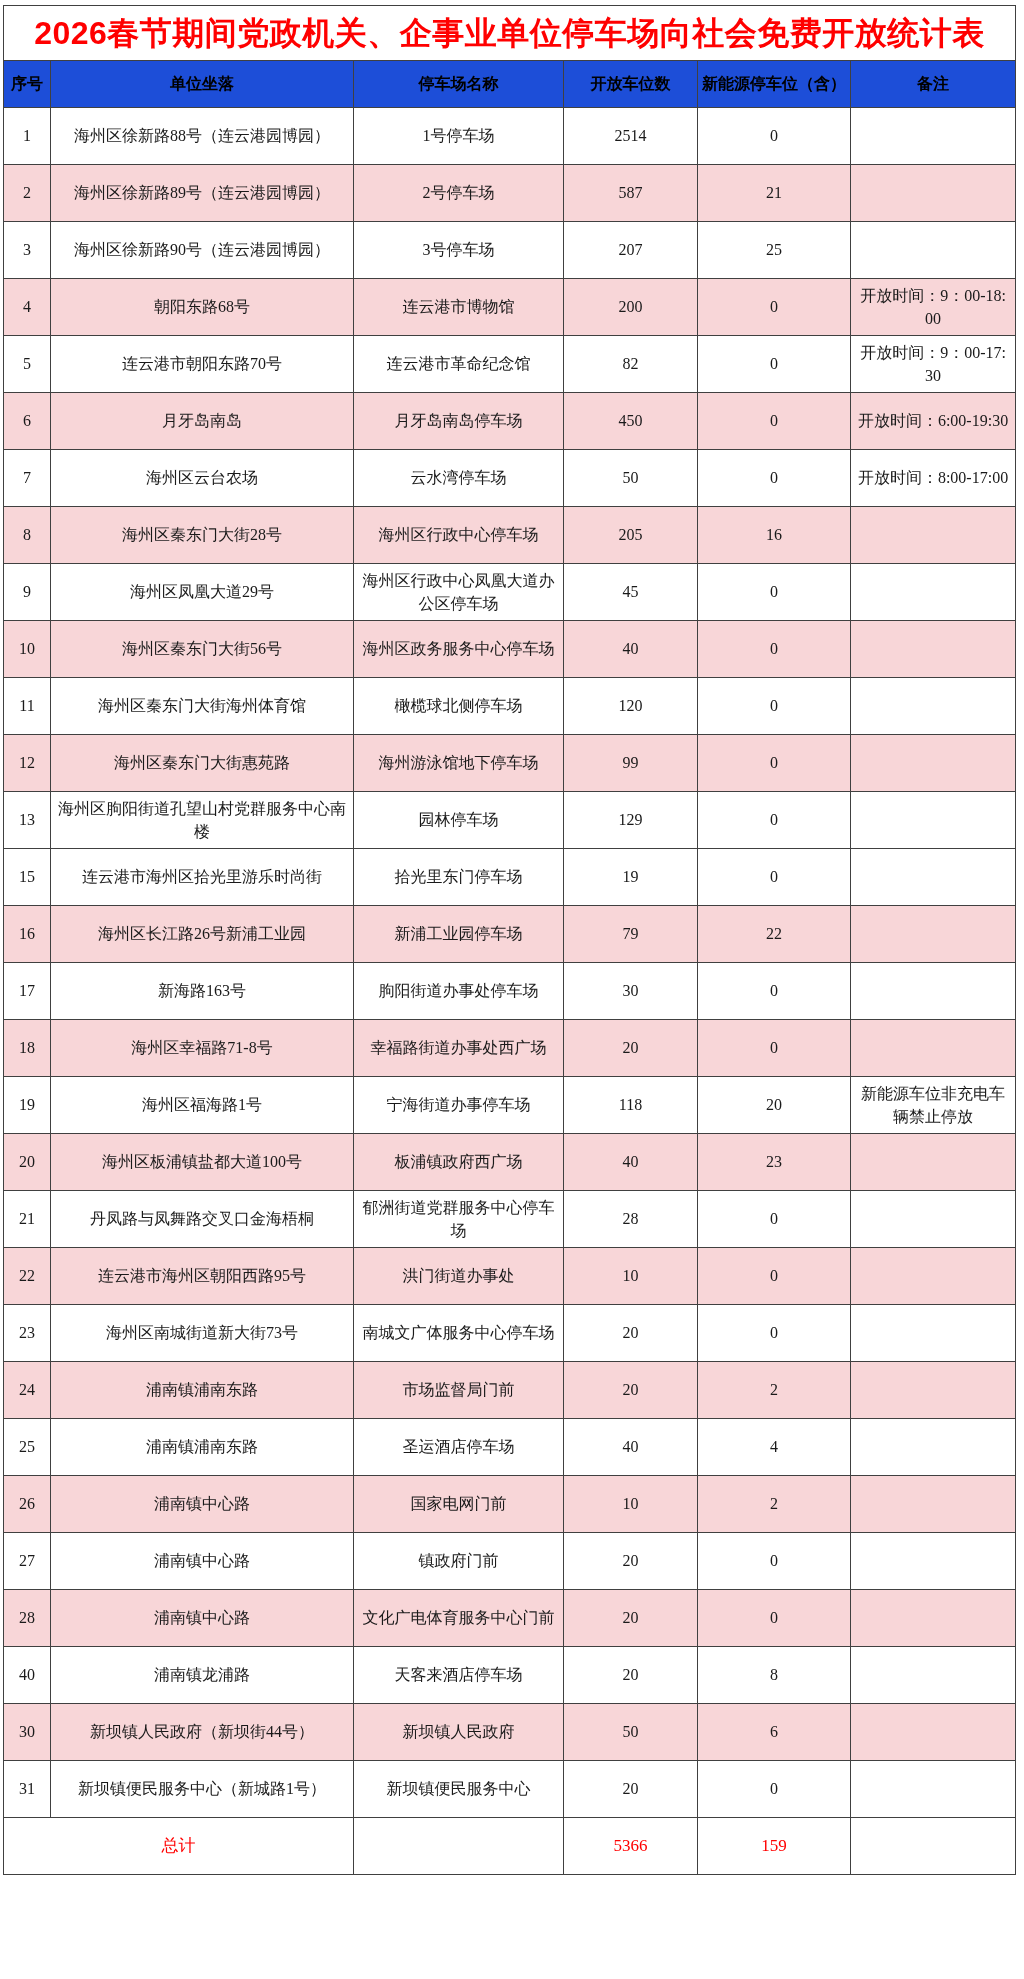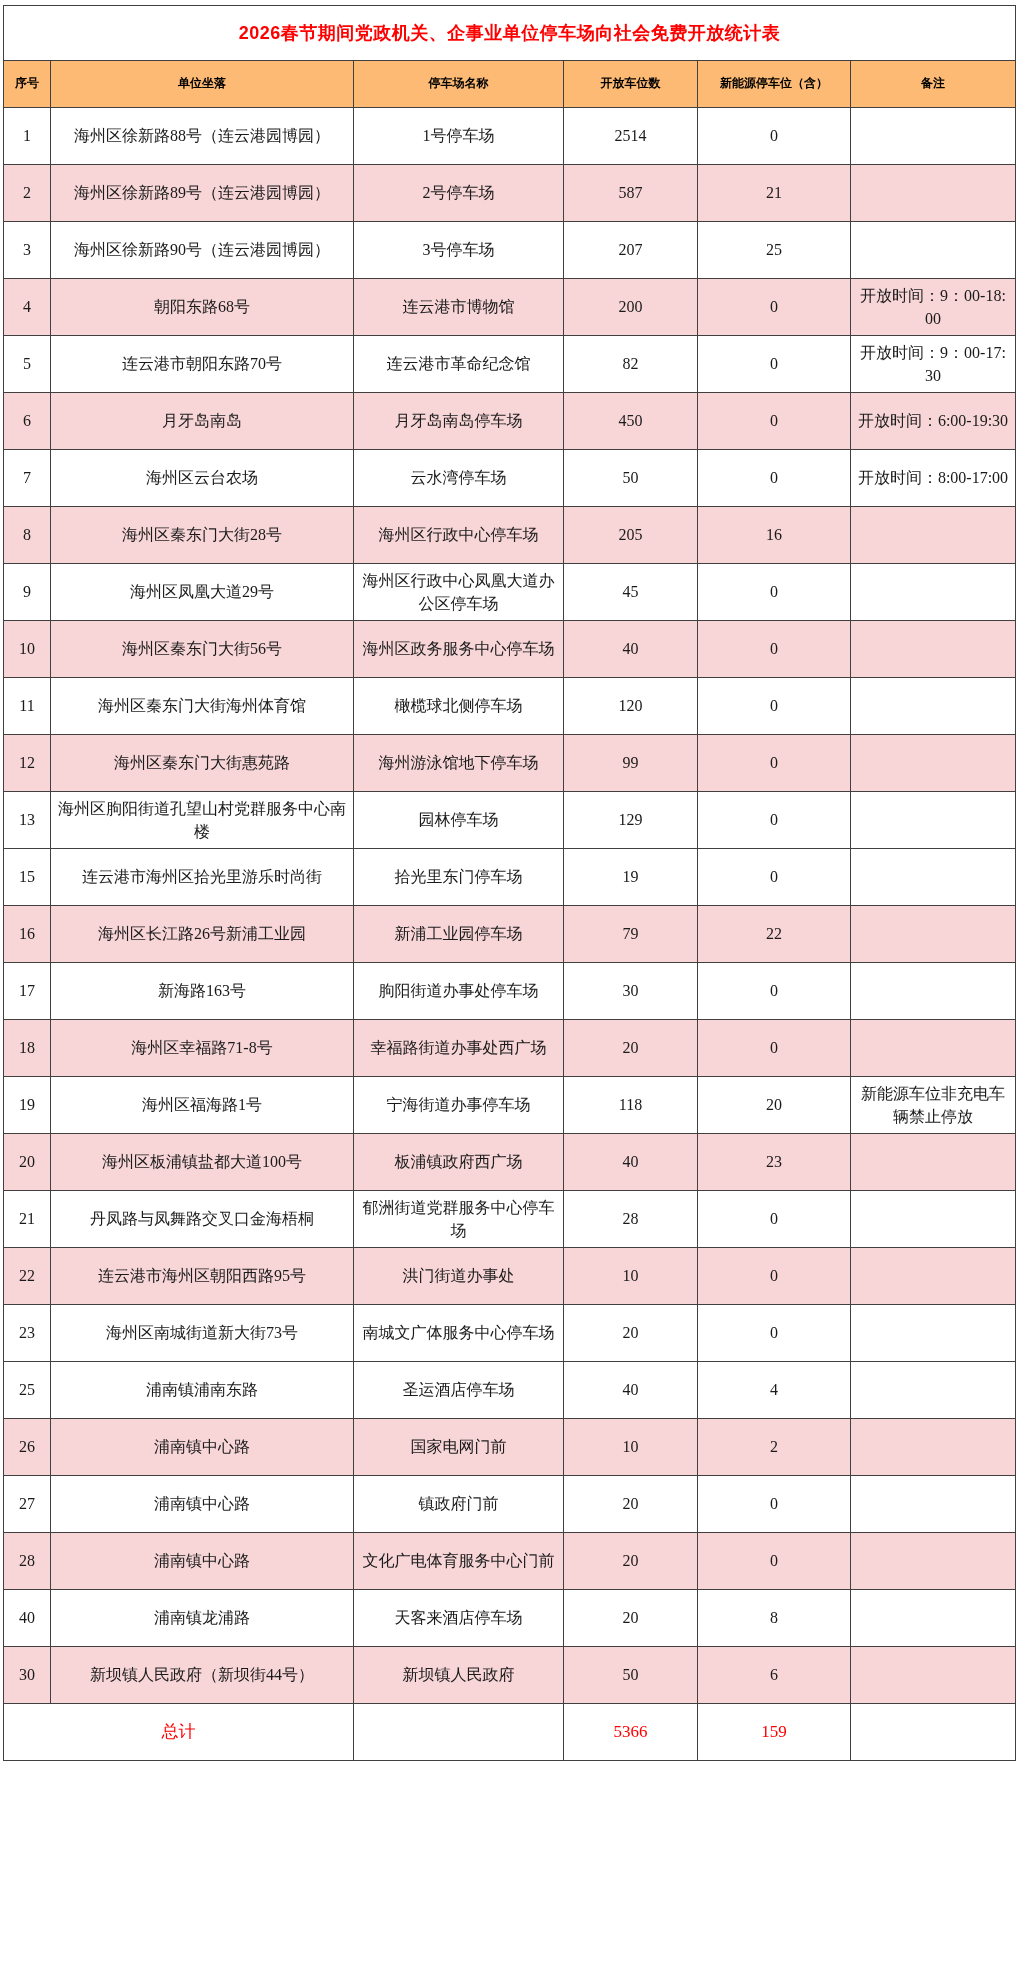--- a/index.html
+++ b/index.html
@@ -28,32 +28,32 @@
     padding: 2px 6px;
     font-size: 16px;
     line-height: 1.45;
     word-break: break-all;
     overflow: hidden;
   }
   tr.title-row th {
     height: 50px;
     font-family: "Liberation Sans", "DejaVu Sans", sans-serif;
     font-weight: bold;
-    font-size: 18px;
+    font-size: 32px;
     color: #ff0000;
     background: #ffffff;
     letter-spacing: 0.5px;
   }
   tr.header-row th {
     height: 42px;
     font-family: Liberation Sans, sans-serif;
     font-weight: bold;
-    font-size: 12px;
+    font-size: 16px;
     color: #000000;
-    background: #fdba74;
+    background: #1d4ed8;
     padding: 2px 2px;
   }
   tbody tr {
     height: 57px;
     background: #ffffff;
   }
   tbody tr.pink {
     background: #f8d6d8;
   }
   tfoot tr {
@@ -266,20 +266,28 @@
           <td></td>
         </tr>
         <tr>
           <td>23</td>
           <td>海州区南城街道新大街73号</td>
           <td>南城文广体服务中心停车场</td>
           <td>20</td>
           <td>0</td>
           <td></td>
         </tr>
+        <tr class="pink">
+          <td>24</td>
+          <td>浦南镇浦南东路</td>
+          <td>市场监督局门前</td>
+          <td>20</td>
+          <td>2</td>
+          <td></td>
+        </tr>
         <tr>
           <td>25</td>
           <td>浦南镇浦南东路</td>
           <td>圣运酒店停车场</td>
           <td>40</td>
           <td>4</td>
           <td></td>
         </tr>
         <tr class="pink">
           <td>26</td>
@@ -312,20 +320,28 @@
           <td>20</td>
           <td>8</td>
           <td></td>
         </tr>
         <tr class="pink">
           <td>30</td>
           <td>新坝镇人民政府（新坝街44号）</td>
           <td>新坝镇人民政府</td>
           <td>50</td>
           <td>6</td>
+          <td></td>
+        </tr>
+        <tr>
+          <td>31</td>
+          <td>新坝镇便民服务中心（新城路1号）</td>
+          <td>新坝镇便民服务中心</td>
+          <td>20</td>
+          <td>0</td>
           <td></td>
         </tr>
       </tbody>
     <tfoot>
       <tr class="total-row">
         <td colspan="2">总计</td>
         <td></td>
         <td>5366</td>
         <td>159</td>
         <td></td>

